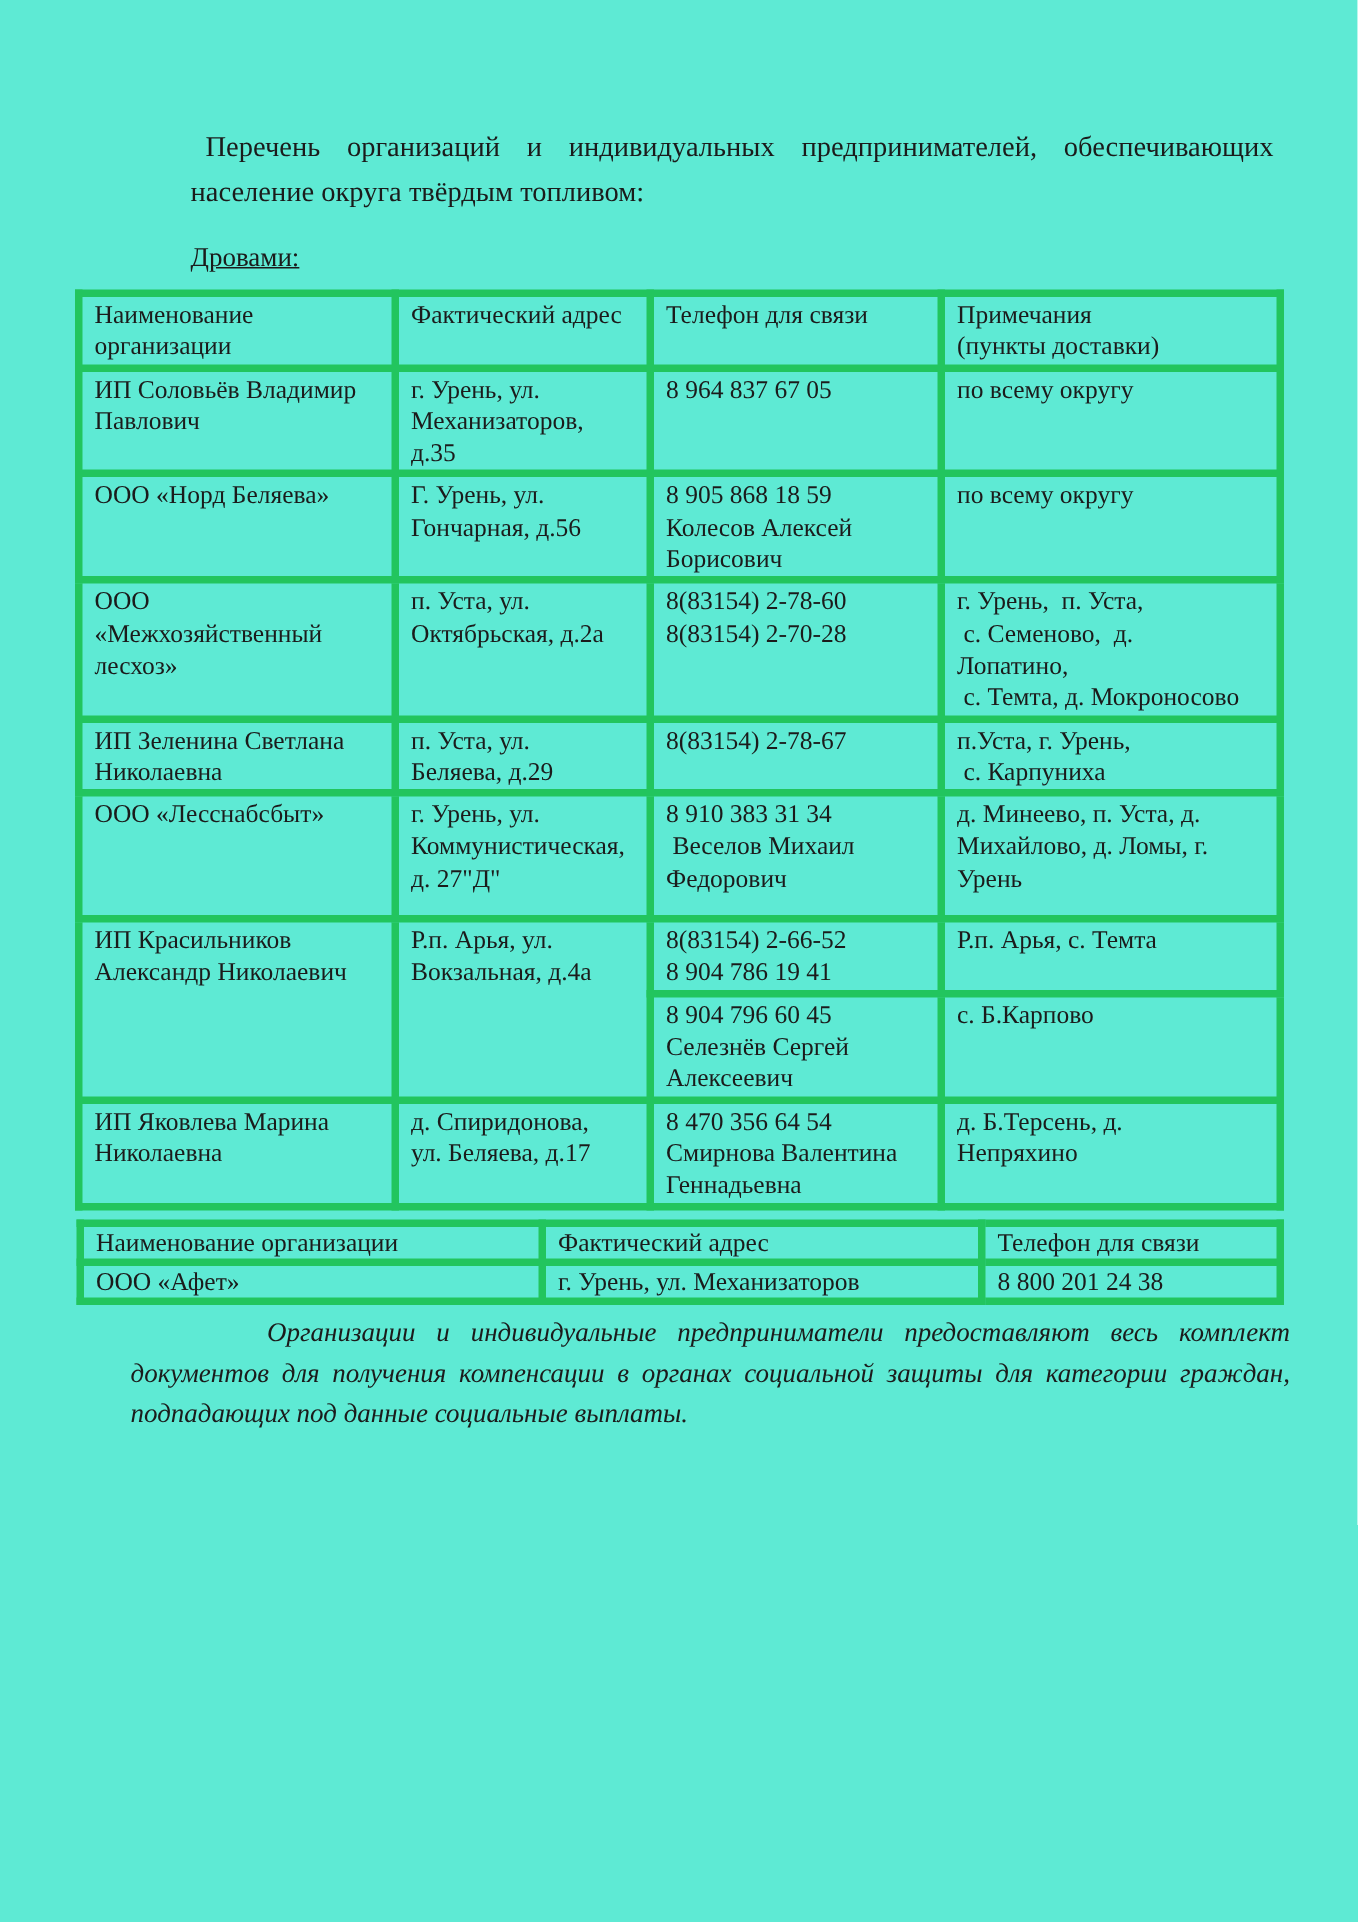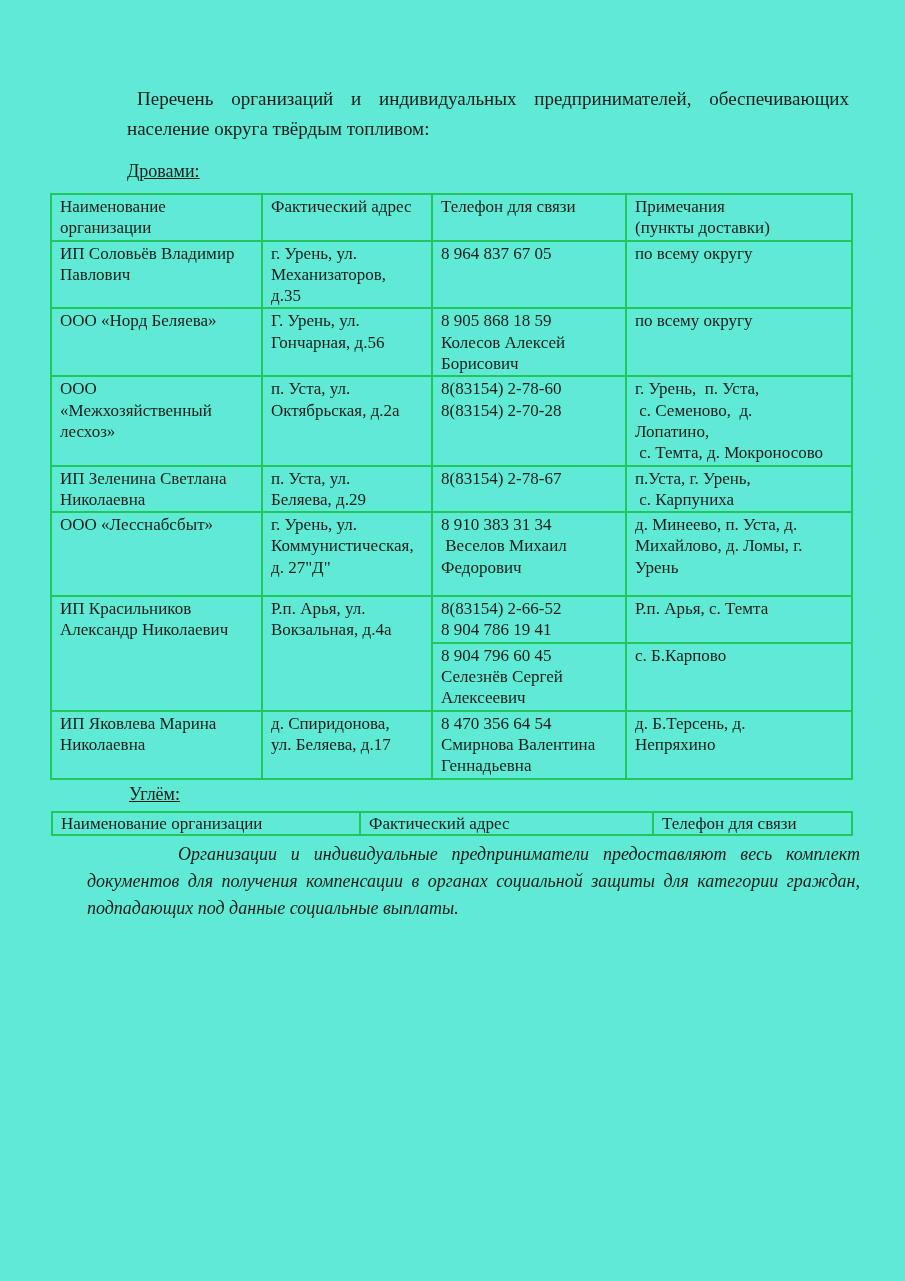--- a/index.html
+++ b/index.html
@@ -27,21 +27,21 @@
     text-decoration: underline;
   }
   .label-wood { margin-top: 16px; }
   .label-coal { margin-top: 3px; margin-left: 129px; }
   table {
     border-collapse: collapse;
     table-layout: fixed;
     border: 2px solid #1e1e1e;
   }
   td, th {
-    border: 2px solid #22c55e;
+    border: 5px solid #22c55e;
     vertical-align: top;
     text-align: left;
     font-weight: normal;
     font-size: 17px;
     line-height: 21.3px;
     padding: 1px 6px 1px 8px;
     white-space: pre-wrap;
     overflow: hidden;
   }
   table.wood-table { margin: 11px 0 0 50px; width: 801px; }
@@ -160,32 +160,36 @@
 ул. Беляева, д.17</td>
         <td>8 470 356 64 54
 Смирнова Валентина
 Геннадьевна</td>
         <td>д. Б.Терсень, д.
 Непряхино</td>
       </tr>
     </tbody>
   </table>
 
-  <div class="section-label label-coal">Углём:</div>
 
   <table class="coal-table">
     <colgroup>
         <col class="c1">
         <col class="c2">
         <col class="c3">
       </colgroup>
     <tbody>
       <tr style="height:22px">
         <th>Наименование организации</th>
         <th>Фактический адрес</th>
         <th>Телефон для связи</th>
       </tr>
+      <tr style="height:22px">
+        <td>ООО «Афет»</td>
+        <td>г. Урень, ул. Механизаторов</td>
+        <td>8 800 201 24 38</td>
+      </tr>
     </tbody>
   </table>
 
   <div class="footer-par">Организации и индивидуальные предприниматели предоставляют весь комплект документов для получения компенсации в органах социальной защиты для категории граждан, подпадающих под данные социальные выплаты.</div>
 
 </div>
 
 </body></html>

